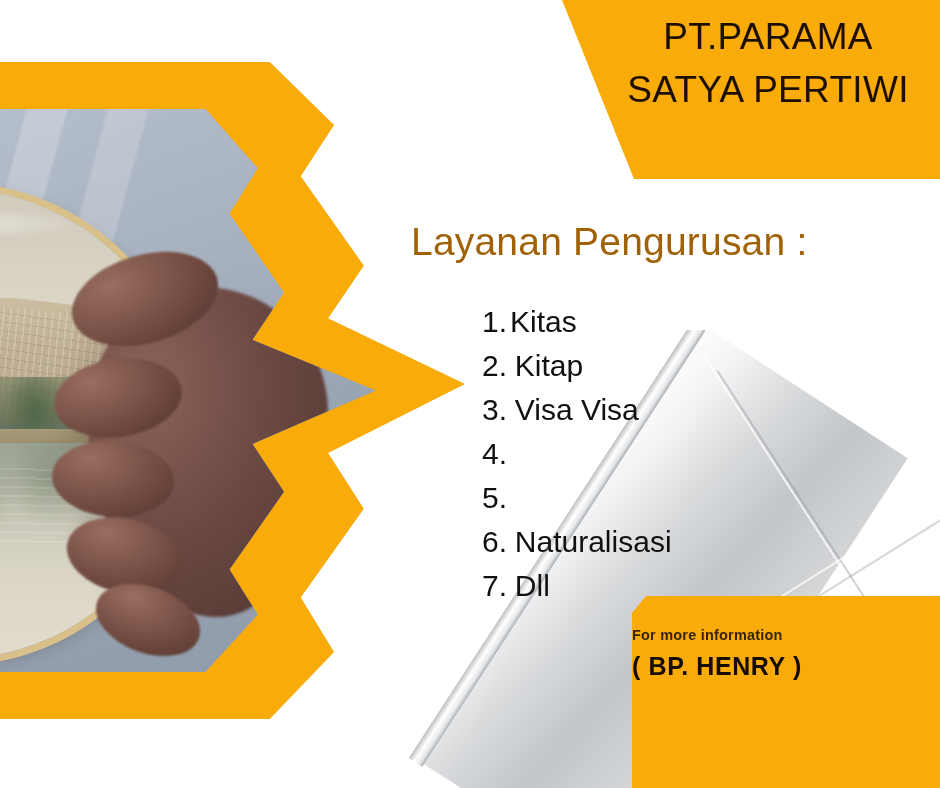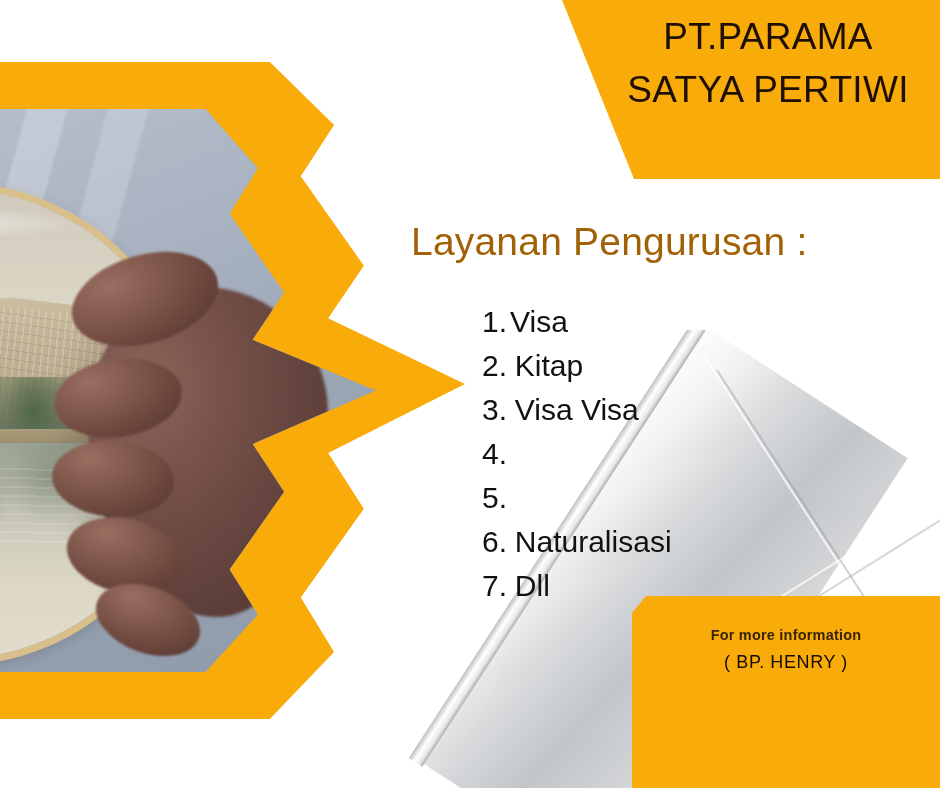--- a/index.html
+++ b/index.html
@@ -275,40 +275,40 @@
   .svc-item.tight .svc-num{ margin-right:.10em; }
 
   
   .contact-block{
     position:absolute;
     left:632px; top:596px;
     width:308px; height:192px;
     background:var(--amber,#f9ac09);
     z-index:6;
     clip-path:polygon(0 17px, 14px 0, 308px 0, 308px 192px, 0 192px);
-    text-align:center;
+    text-align:left;
   }
   .contact-more{
     margin-top:31px;
     font-size:14.5px;
     font-weight:700;
     letter-spacing:.2px;
     color:#3a2406;
   }
   .contact-phone{
     margin-top:14px;
     font-size:27px;
     font-weight:700;
     letter-spacing:.5px;
     color:#1c1006;
   }
   .contact-name{
     margin-top:9px;
-    font-size:18px;
-    font-weight:400;
+    font-size:25px;
+    font-weight:700;
     letter-spacing:.6px;
     color:#160c04;
   }
 </style>
 </head>
 <body>
 
 <div id="poster">
 
   <div class="bg-chevron">
@@ -356,21 +356,21 @@
 
   <div class="header-block"></div>
   <div class="header-text">PT.PARAMA
 SATYA PERTIWI</div>
 
   <div class="headline">Layanan Pengurusan :</div>
 
   <ul class="svc-list">
     <li class="svc-item tight">
       <span class="svc-num">1.</span>
-      <span class="svc-label">Visa</span>
+      <span class="svc-label">Kitas</span>
     </li>
     <li class="svc-item">
       <span class="svc-num">2.</span>
       <span class="svc-label">Kitap</span>
     </li>
     <li class="svc-item">
       <span class="svc-num">3.</span>
       <span class="svc-label">Visa Visa</span>
     </li>
     <li class="svc-item">

